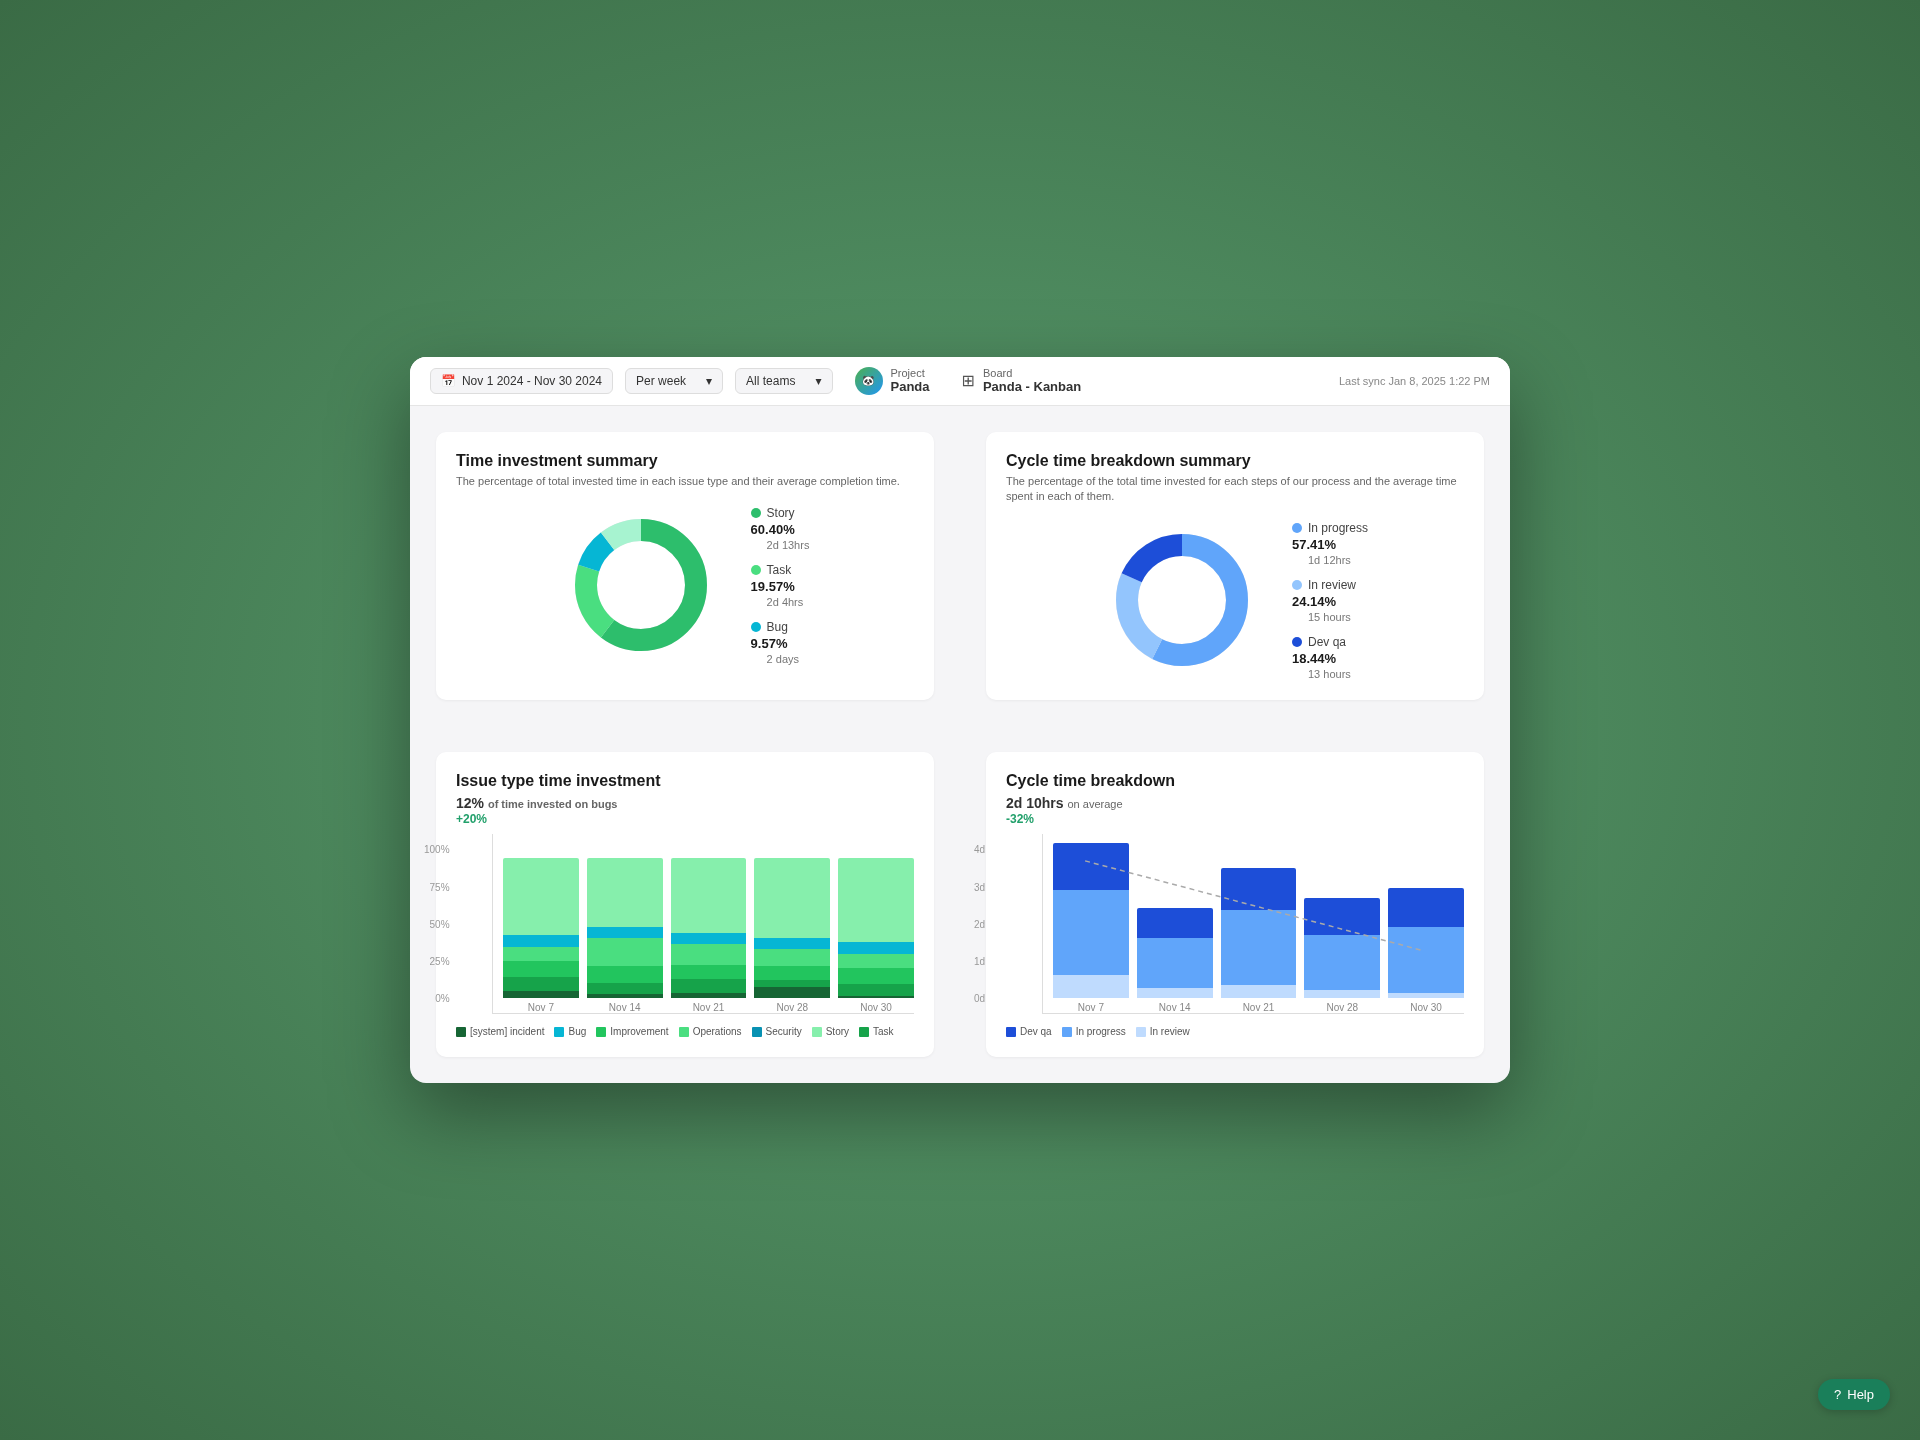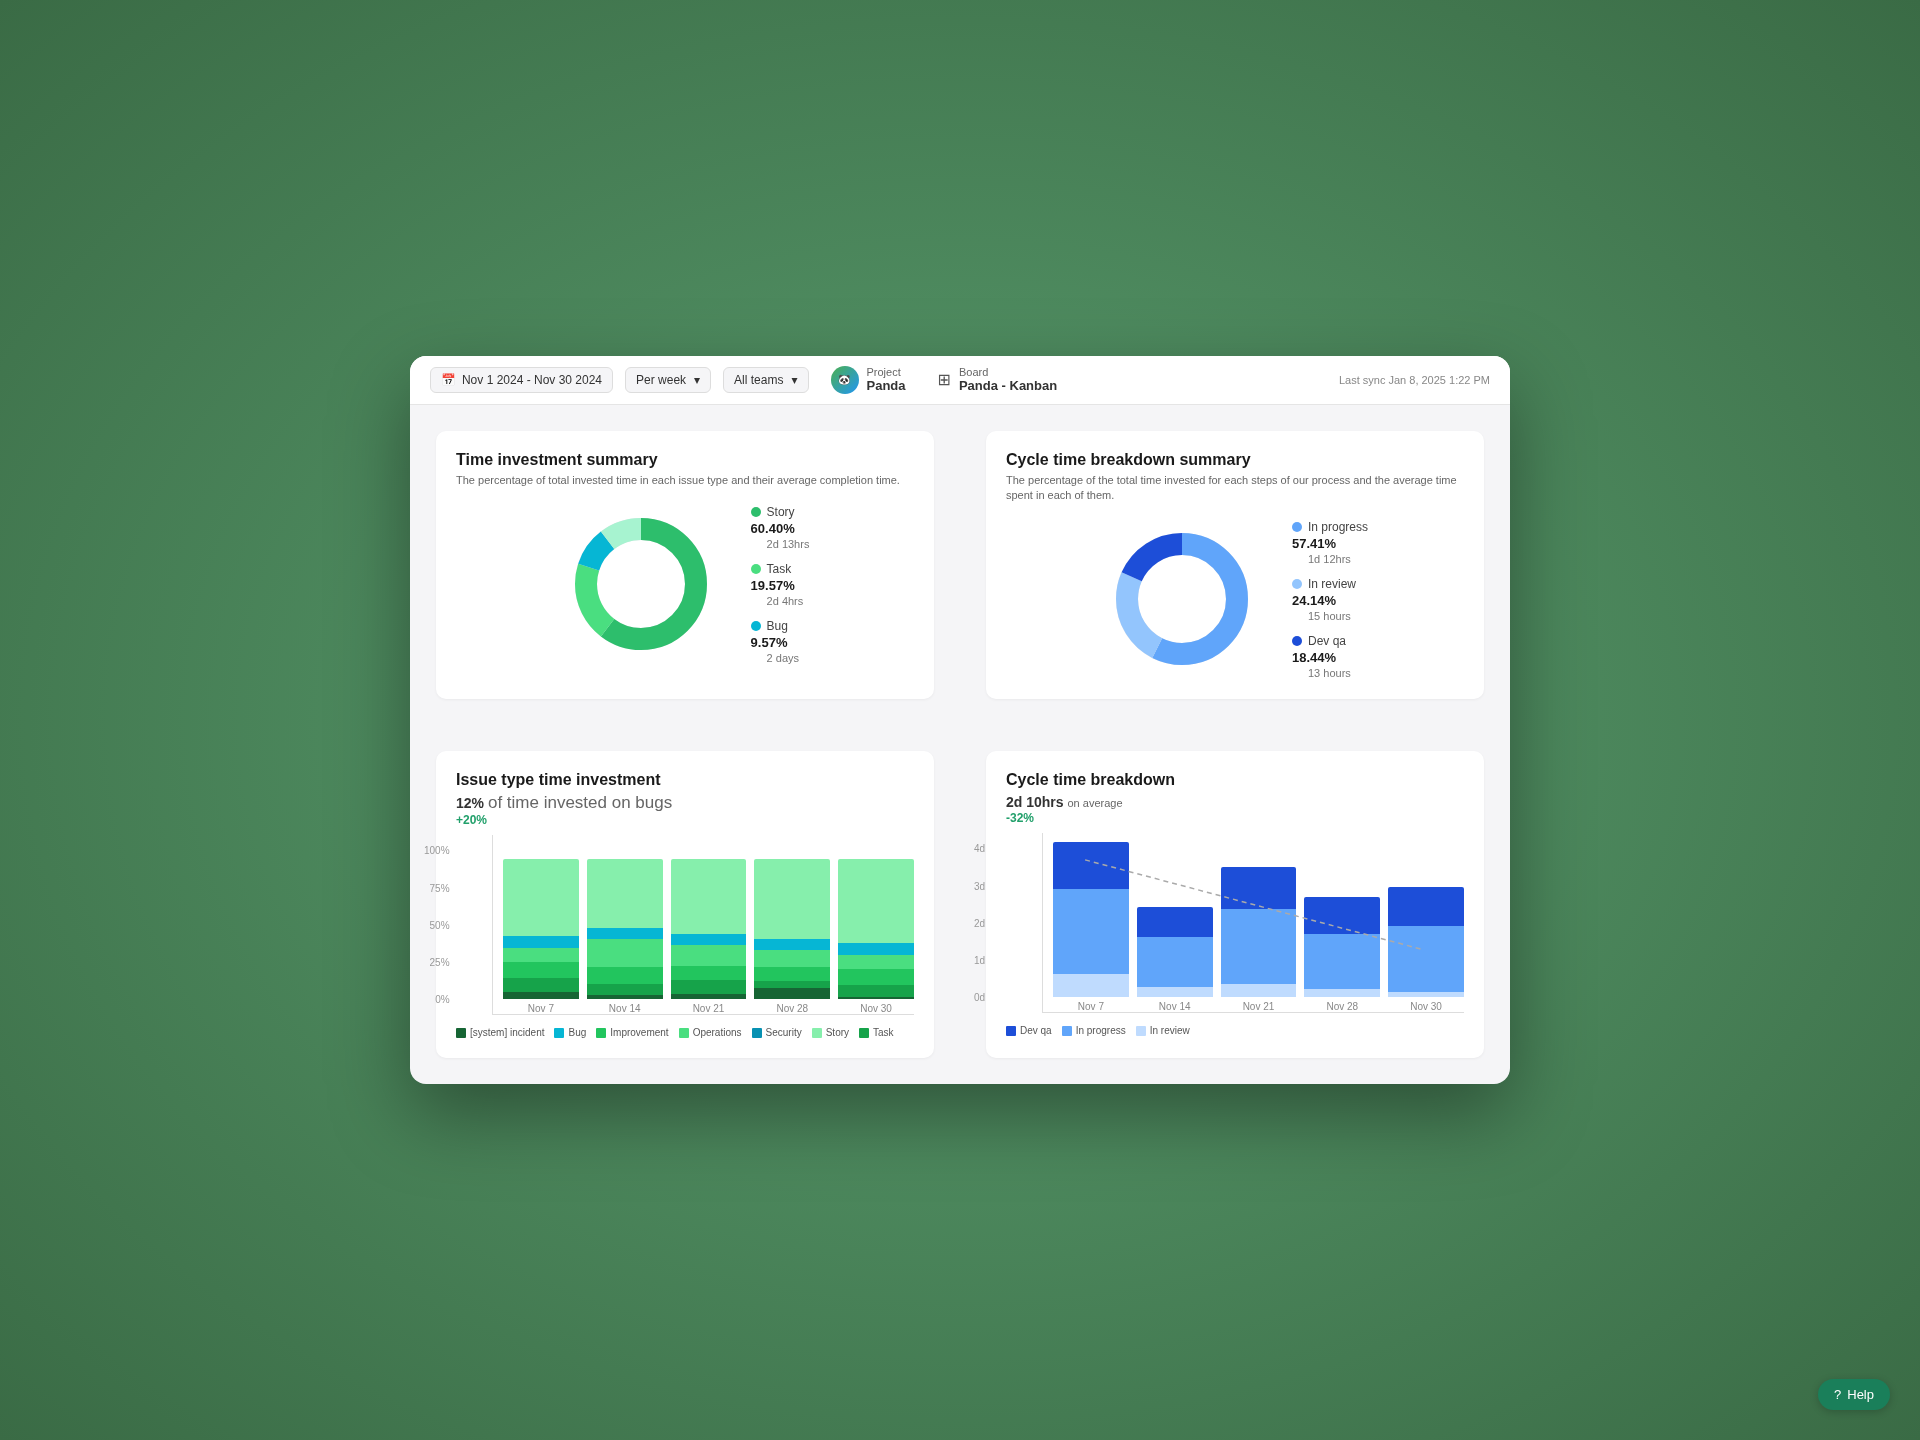--- a/index.html
+++ b/index.html
@@ -42,21 +42,21 @@
     .select-filter {
       background: #f5f5f7;
       border: 1px solid #ddd;
       border-radius: 6px;
       padding: 5px 10px;
       font-size: 12px;
       color: #333;
       cursor: pointer;
       display: flex;
       align-items: center;
-      gap: 8px;
+      gap: 20px;
     }
     .project-info {
       display: flex;
       align-items: center;
       gap: 8px;
       margin-left: 10px;
     }
     .avatar {
       width: 28px;
       height: 28px;
@@ -411,21 +411,21 @@
           </div>
         </div>
       </div>
     </div>
 
     <div class="panel">
       <div class="panel-title">Issue type time investment</div>
       <div class="chart-meta">
         <span class="chart-metric">
           <span>12%</span>
-          <span style="font-weight:400;font-size:17px;color:#666;text-align:right;"> of time invested on bugs</span>
+          <span style="font-weight:700;font-size:11px;color:#666;text-align:right;"> of time invested on bugs</span>
         </span>
         <div class="chart-change">+20%</div>
       </div>
       <div style="position:relative;padding-left:36px;">
         <div class="y-axis">
           <span>100%</span>
           <span>75%</span>
           <span>50%</span>
           <span>25%</span>
           <span>0%</span>

